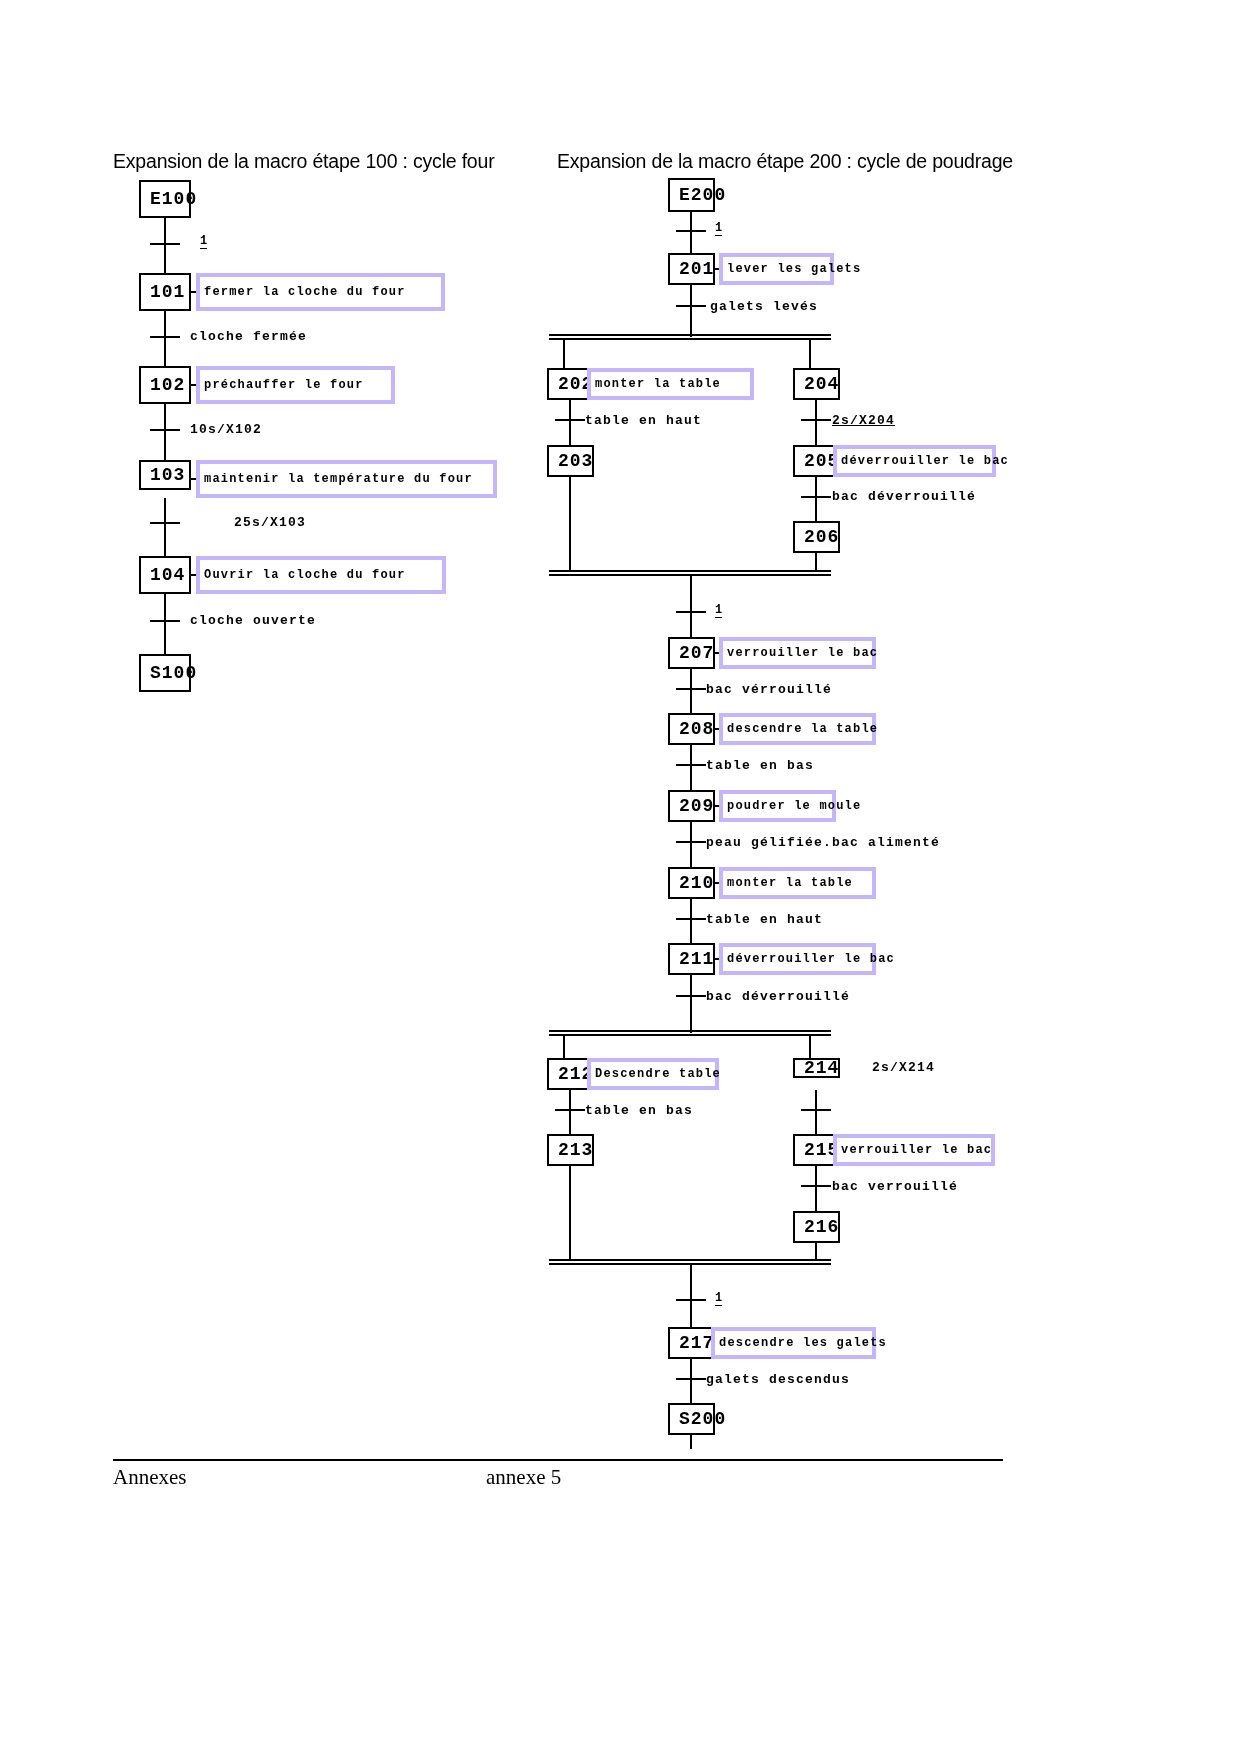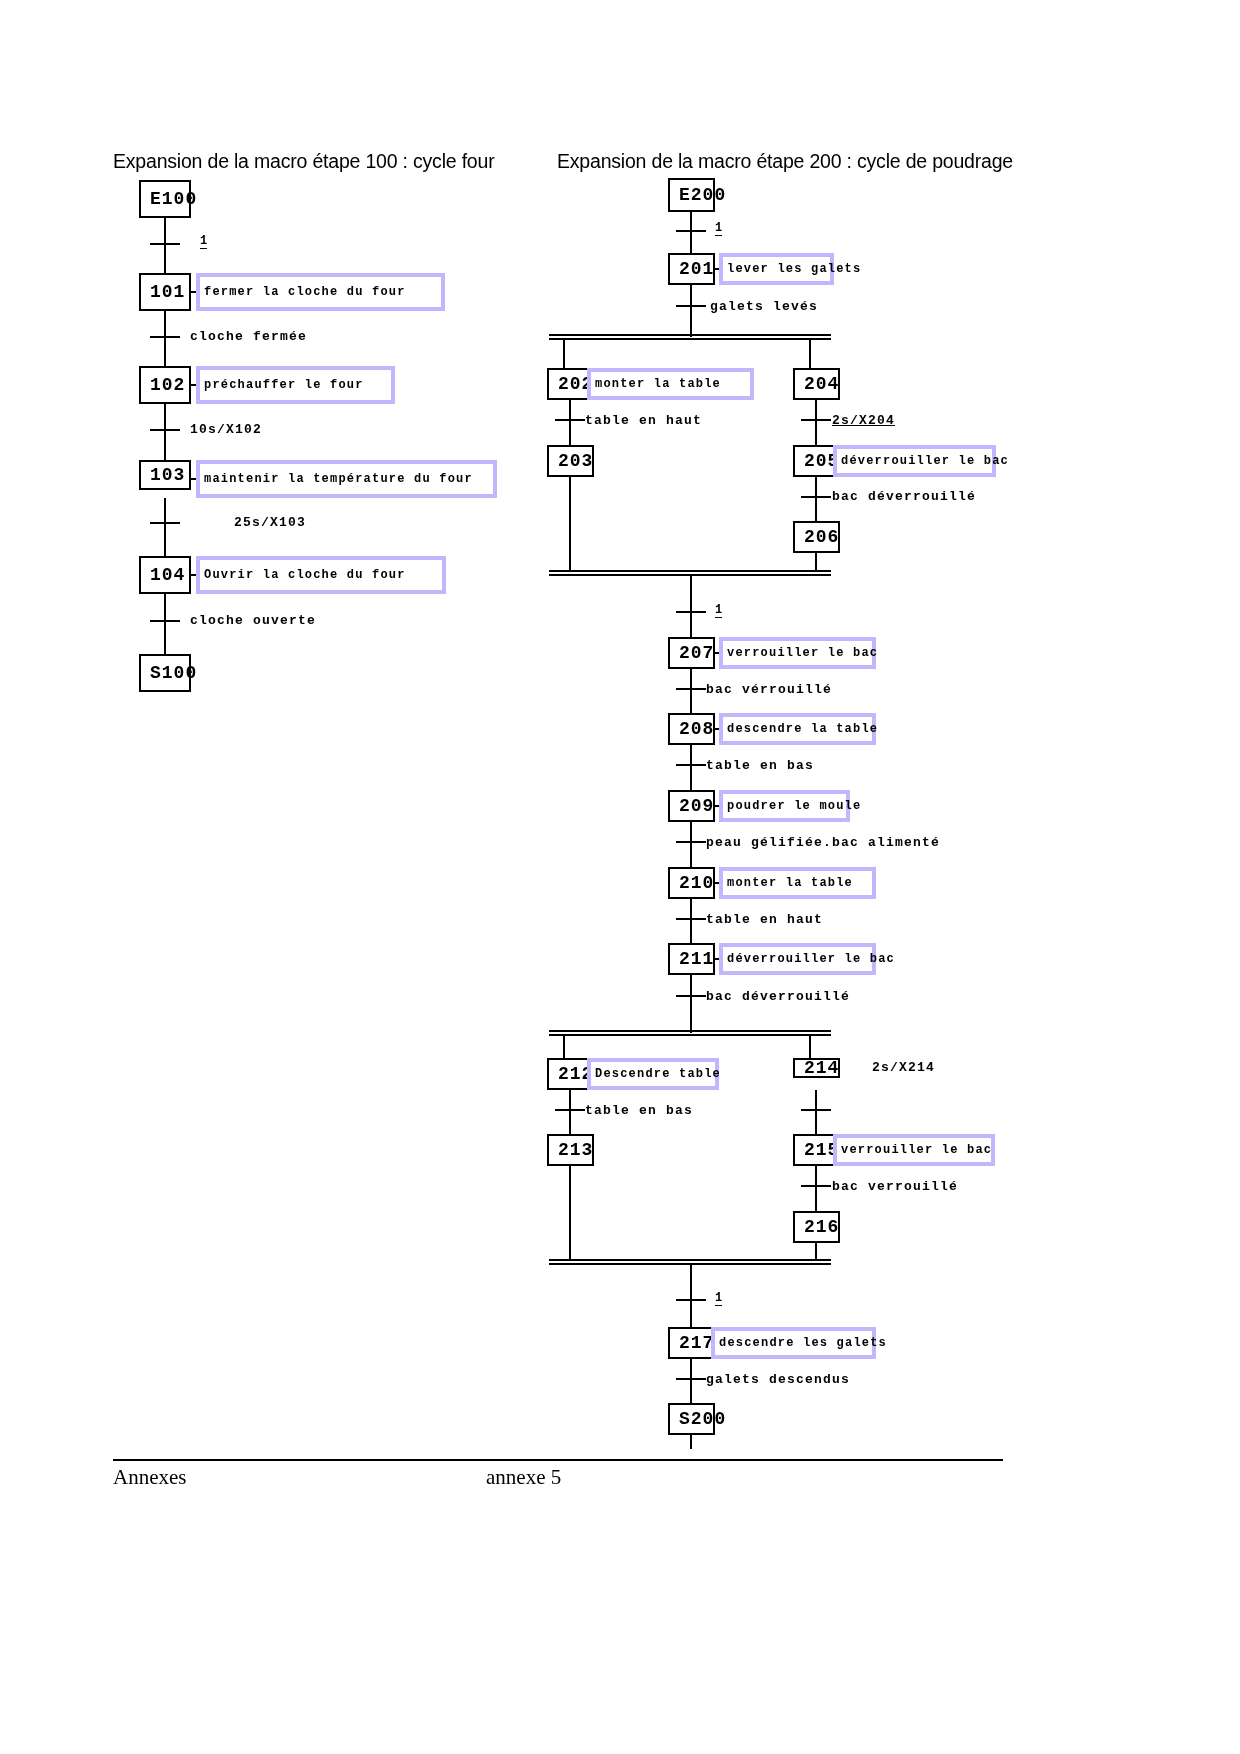--- a/index.html
+++ b/index.html
@@ -262,21 +262,21 @@
   <span>descendre la table</span>
 </div>
 <div class="vline" style="left:690px; top:745px; height:45px;"></div>
 <div class="trans-bar" style="left:676px; top:764px;"></div>
 <div class="trans-label" style="left:706px; top:758px;">table en bas</div>
 
 <div class="step-box" style="left:668px; top:790px; width:47px; height:32px;">
   <span>209</span>
 </div>
 <div class="link-stub" style="left:715px; top:805px;"></div>
-<div class="action-box" style="left:719px; top:790px; width:131px; height:32px;">
+<div class="action-box" style="left:719px; top:790px; width:117px; height:32px;">
   <span>poudrer le moule</span>
 </div>
 <div class="vline" style="left:690px; top:822px; height:45px;"></div>
 <div class="trans-bar" style="left:676px; top:841px;"></div>
 <div class="trans-label" style="left:706px; top:835px;">peau gélifiée.bac alimenté</div>
 
 <div class="step-box" style="left:668px; top:867px; width:47px; height:32px;">
   <span>210</span>
 </div>
 <div class="link-stub" style="left:715px; top:882px;"></div>

